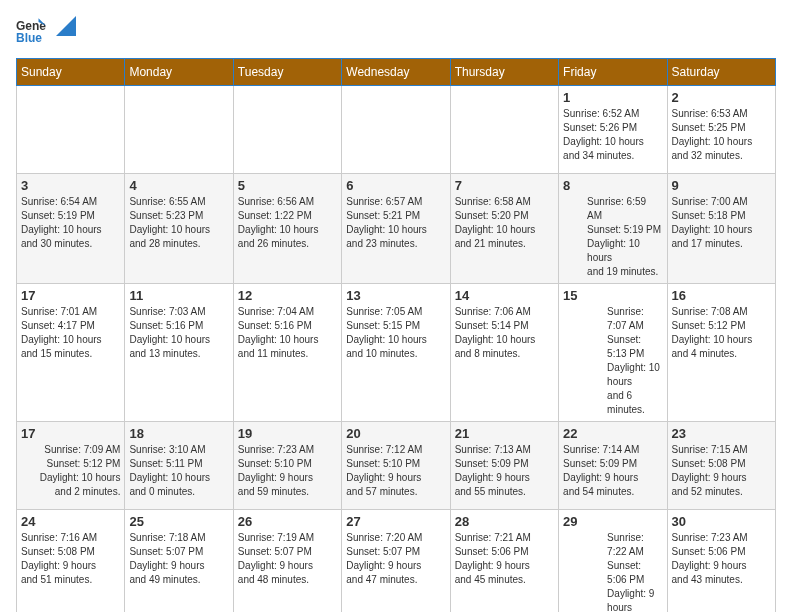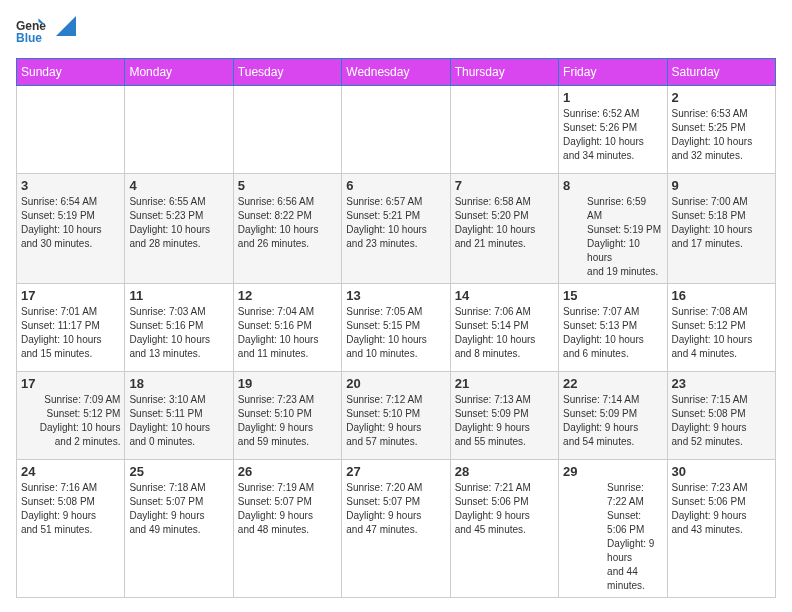--- a/index.html
+++ b/index.html
@@ -36,21 +36,21 @@
     .location {
       font-size: 14px;
       color: #555;
     }
     .calendar {
       width: 100%;
       border-collapse: collapse;
       font-size: 11px;
     }
     .calendar th {
-      background: #d946ef;
+      background: #a16207;
       color: #fff;
       padding: 6px 4px;
       text-align: left;
       font-size: 12px;
       font-weight: normal;
       border: 1px solid #2a7dc9;
     }
     .calendar td {
       border: 1px solid #ccc;
       vertical-align: top;
@@ -147,21 +147,21 @@
         <td>
           <span class="day-number">4</span>
           <div class="day-info" style="white-space: pre-line;">Sunrise: 6:55 AM
 Sunset: 5:23 PM
 Daylight: 10 hours
 and 28 minutes.</div>
         </td>
         <td>
           <span class="day-number">5</span>
           <div class="day-info" style="white-space: pre-line;">Sunrise: 6:56 AM
-Sunset: 8:22 PM
+Sunset: 1:22 PM
 Daylight: 10 hours
 and 26 minutes.</div>
         </td>
         <td>
           <span class="day-number">6</span>
           <div class="day-info" style="white-space: pre-line;">Sunrise: 6:57 AM
 Sunset: 5:21 PM
 Daylight: 10 hours
 and 23 minutes.</div>
         </td>
@@ -184,21 +184,21 @@
           <div class="day-info" style="white-space: pre-line;">Sunrise: 7:00 AM
 Sunset: 5:18 PM
 Daylight: 10 hours
 and 17 minutes.</div>
         </td>
       </tr>
       <tr>
         <td>
           <span class="day-number">17</span>
           <div class="day-info" style="white-space: pre-line;">Sunrise: 7:01 AM
-Sunset: 11:17 PM
+Sunset: 4:17 PM
 Daylight: 10 hours
 and 15 minutes.</div>
         </td>
         <td>
           <span class="day-number">11</span>
           <div class="day-info" style="white-space: pre-line;">Sunrise: 7:03 AM
 Sunset: 5:16 PM
 Daylight: 10 hours
 and 13 minutes.</div>
         </td>
@@ -218,21 +218,21 @@
         </td>
         <td>
           <span class="day-number">14</span>
           <div class="day-info" style="white-space: pre-line;">Sunrise: 7:06 AM
 Sunset: 5:14 PM
 Daylight: 10 hours
 and 8 minutes.</div>
         </td>
         <td>
           <span class="day-number">15</span>
-          <div class="day-info" style="white-space: pre-line;">Sunrise: 7:07 AM
+          <div class="day-info" style="white-space: pre-line; margin-left: 44px;">Sunrise: 7:07 AM
 Sunset: 5:13 PM
 Daylight: 10 hours
 and 6 minutes.</div>
         </td>
         <td>
           <span class="day-number">16</span>
           <div class="day-info" style="white-space: pre-line;">Sunrise: 7:08 AM
 Sunset: 5:12 PM
 Daylight: 10 hours
 and 4 minutes.</div>

